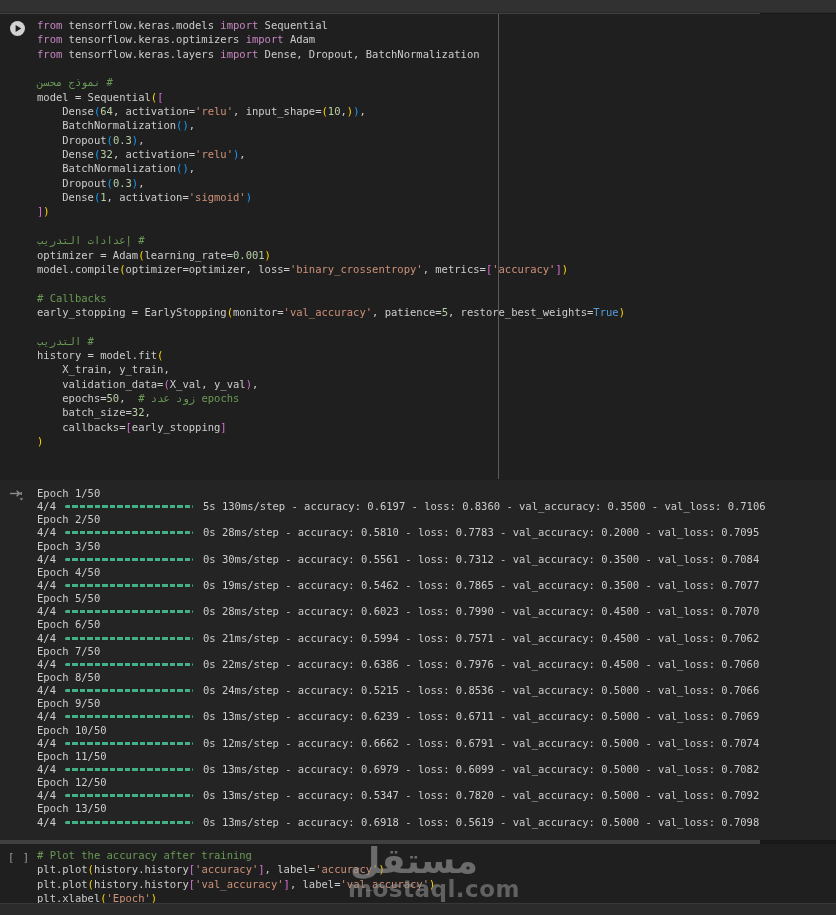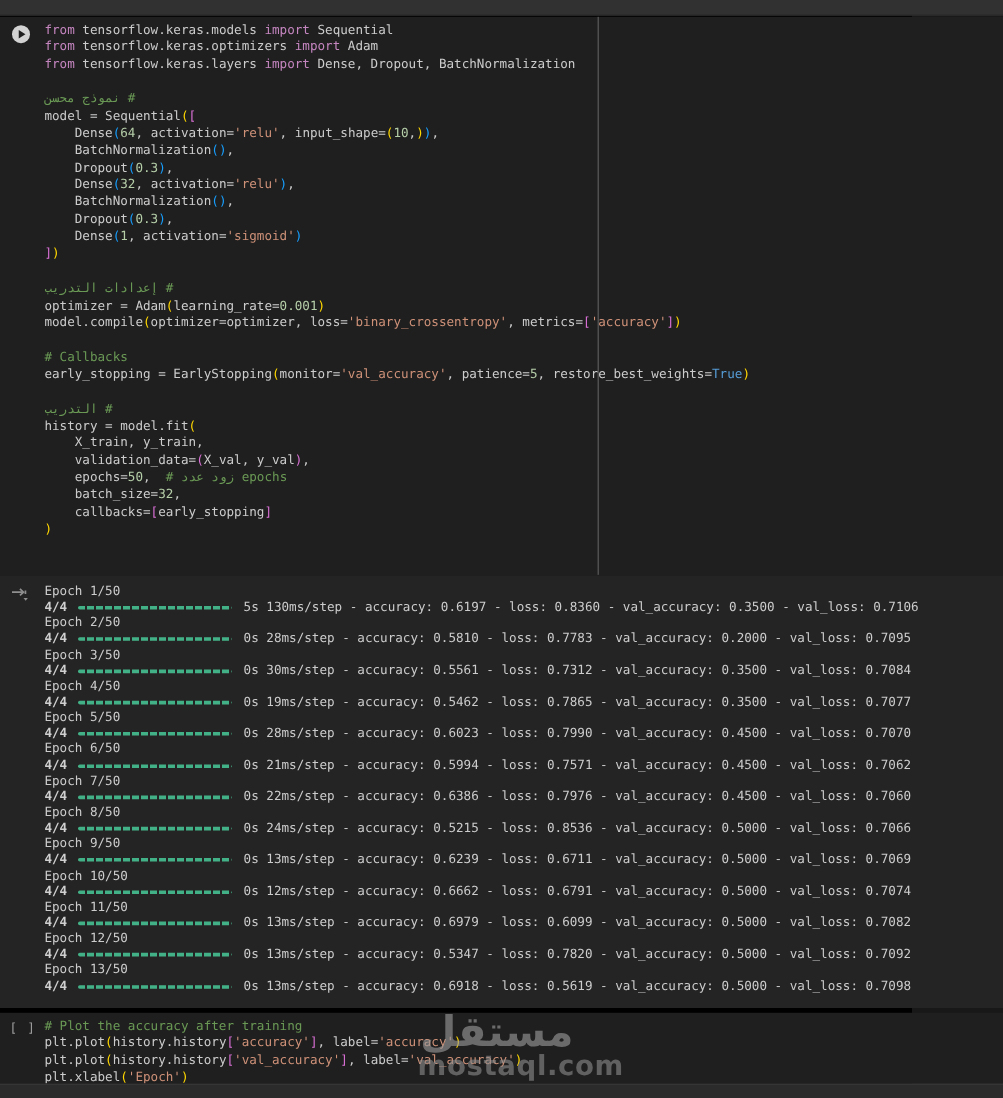--- a/index.html
+++ b/index.html
@@ -1,18 +1,18 @@
 <!DOCTYPE html>
 <html><head>
 <meta charset="utf-8">
 <style>
   * { margin:0; padding:0; box-sizing:border-box; }
   html,body { width:836px; height:915px; overflow:hidden; background:#181818;
               font-family:"DejaVu Sans Mono","Liberation Mono",monospace; }
-  .stage { position:relative; width:760px; height:915px; background:#000000; }
+  .stage { position:relative; width:760px; height:915px; background:#404040; }
 
   .top-bar { position:absolute; left:0; top:0; width:836px; height:13px;
              background:#313131; border-bottom:1px solid #2a2a2a; }
   .bottom-bar { position:absolute; left:0; top:903px; width:836px; height:12px;
                 background:#2b2b2b; border-top:1px solid #383838; }
 
   .cell { position:absolute; left:0; width:836px; background:#1f1f1f; }
   .cell-1 { top:14px; height:466px; }
   .cell-2 { top:844px; height:59px; overflow:hidden; }
 
@@ -35,21 +35,21 @@
 
   .ruler-line { position:absolute; left:498px; top:14px; width:1px; height:465px;
                 background:#5b5b5b; }
 
   .output { position:absolute; left:0; top:480px; width:836px; height:360px;
             background:#242424; }
   .output-gutter { position:absolute; left:9px; top:8px; width:16px; height:16px; cursor:pointer; }
   .output-lines { position:absolute; left:37px; top:7px; right:4px; }
   .out-line { white-space:pre; font-size:10.5px; line-height:13.15px; height:13.15px;
               color:#cccccc; display:flex; align-items:center; }
-  .steps { font-weight:bold; color:#d0d0d0; margin-right:9px;text-align:right; }
+  .steps { font-weight:normal; color:#d0d0d0; margin-right:9px;text-align:right; }
   .bar { display:inline-block; width:128px; height:3px; border-radius:2px; margin-right:10px;
          background:repeating-linear-gradient(90deg,#43b187 0px,#43b187 5.5px,rgba(0,0,0,0) 5.5px,rgba(0,0,0,0) 7.5px); }
   .metrics { color:#cccccc; }
 
   .exec-placeholder { position:absolute; left:8px; top:7px; font-size:10.5px;
                       color:#9d9d9d; letter-spacing:1px; }
 
   .watermark { position:absolute; left:348px; top:842px; width:132px; text-align:center;
                z-index:10; pointer-events:none; opacity:.62; }
   .watermark-logo { font-family:"DejaVu Sans","Liberation Sans",sans-serif; font-weight:bold;

